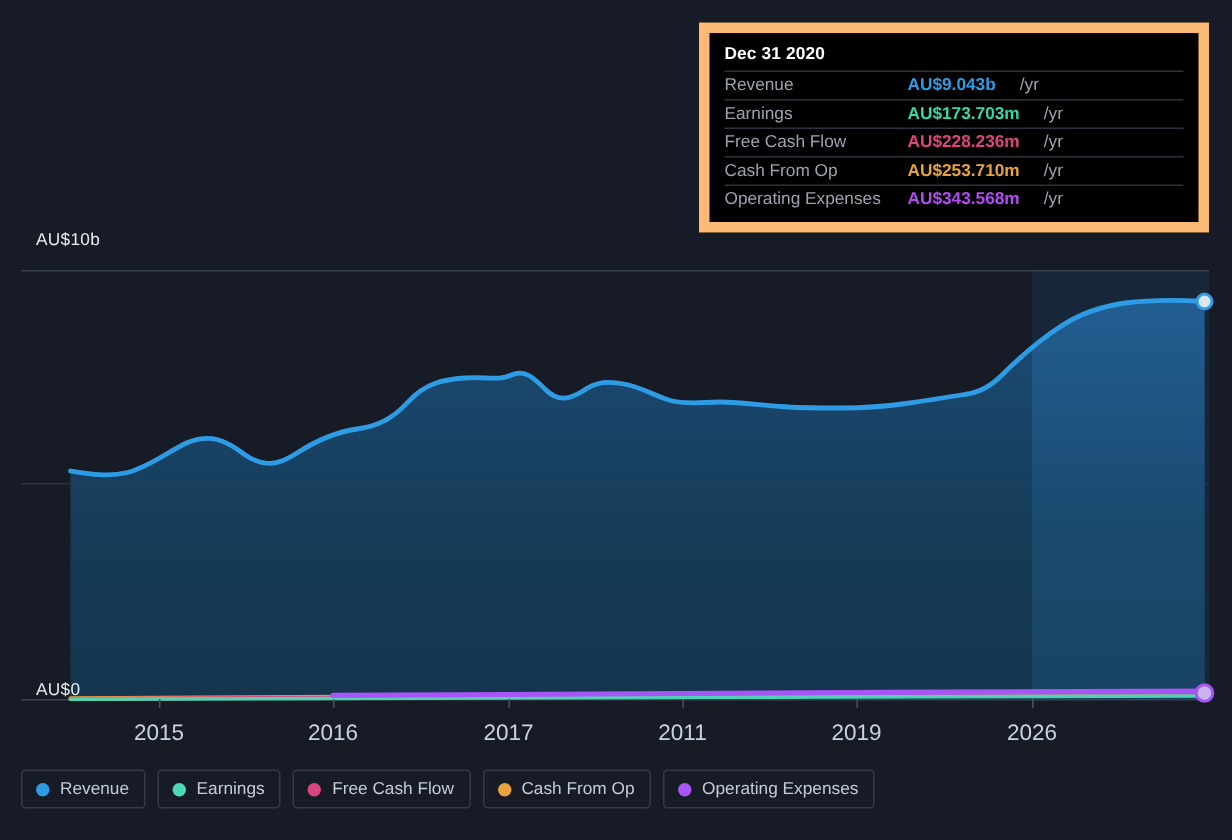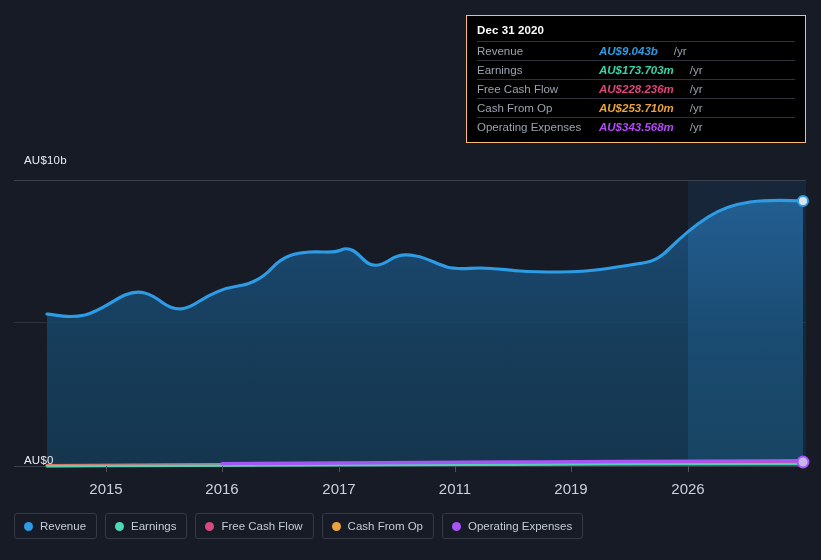--- a/index.html
+++ b/index.html
@@ -35,21 +35,21 @@
     transform:translateX(-50%);
     white-space:nowrap;
   }
 
   
   #tooltip {
     position:absolute;
     left:466px; top:15px;
     width:340px;
     background:#000000;
-    border:1px solid #fdba74;
+    border:7px solid #fdba74;
     padding:7px 10px 6px 10px;
     z-index:30;
   }
   #tt-date {
     font-size:11.5px;
     font-weight:bold;
     color:#ffffff;
     padding:1px 0 5px 0;
     letter-spacing:0.1px;
   }
@@ -61,21 +61,21 @@
     font-size:11.5px;
     line-height:14px;
   }
   .tt-row.no-rule { border-top:none; }
   .tt-key {
     width:122px;
     color:#9aa3af;
     white-space:nowrap;
     flex:0 0 122px;
   }
-  .tt-val { font-weight:bold; white-space:nowrap;font-style:italic; }
+  .tt-val { font-weight:bold; white-space:nowrap; }
   .tt-unit { color:#9aa3af; font-weight:normal; margin-left:16px; }
   .tt-sub  { color:#9aa3af; font-weight:normal; margin-left:4px; }
 
   
   #legend {
     position:absolute;
     left:14px; top:513px;
     display:flex;
     gap:8px;
   }

